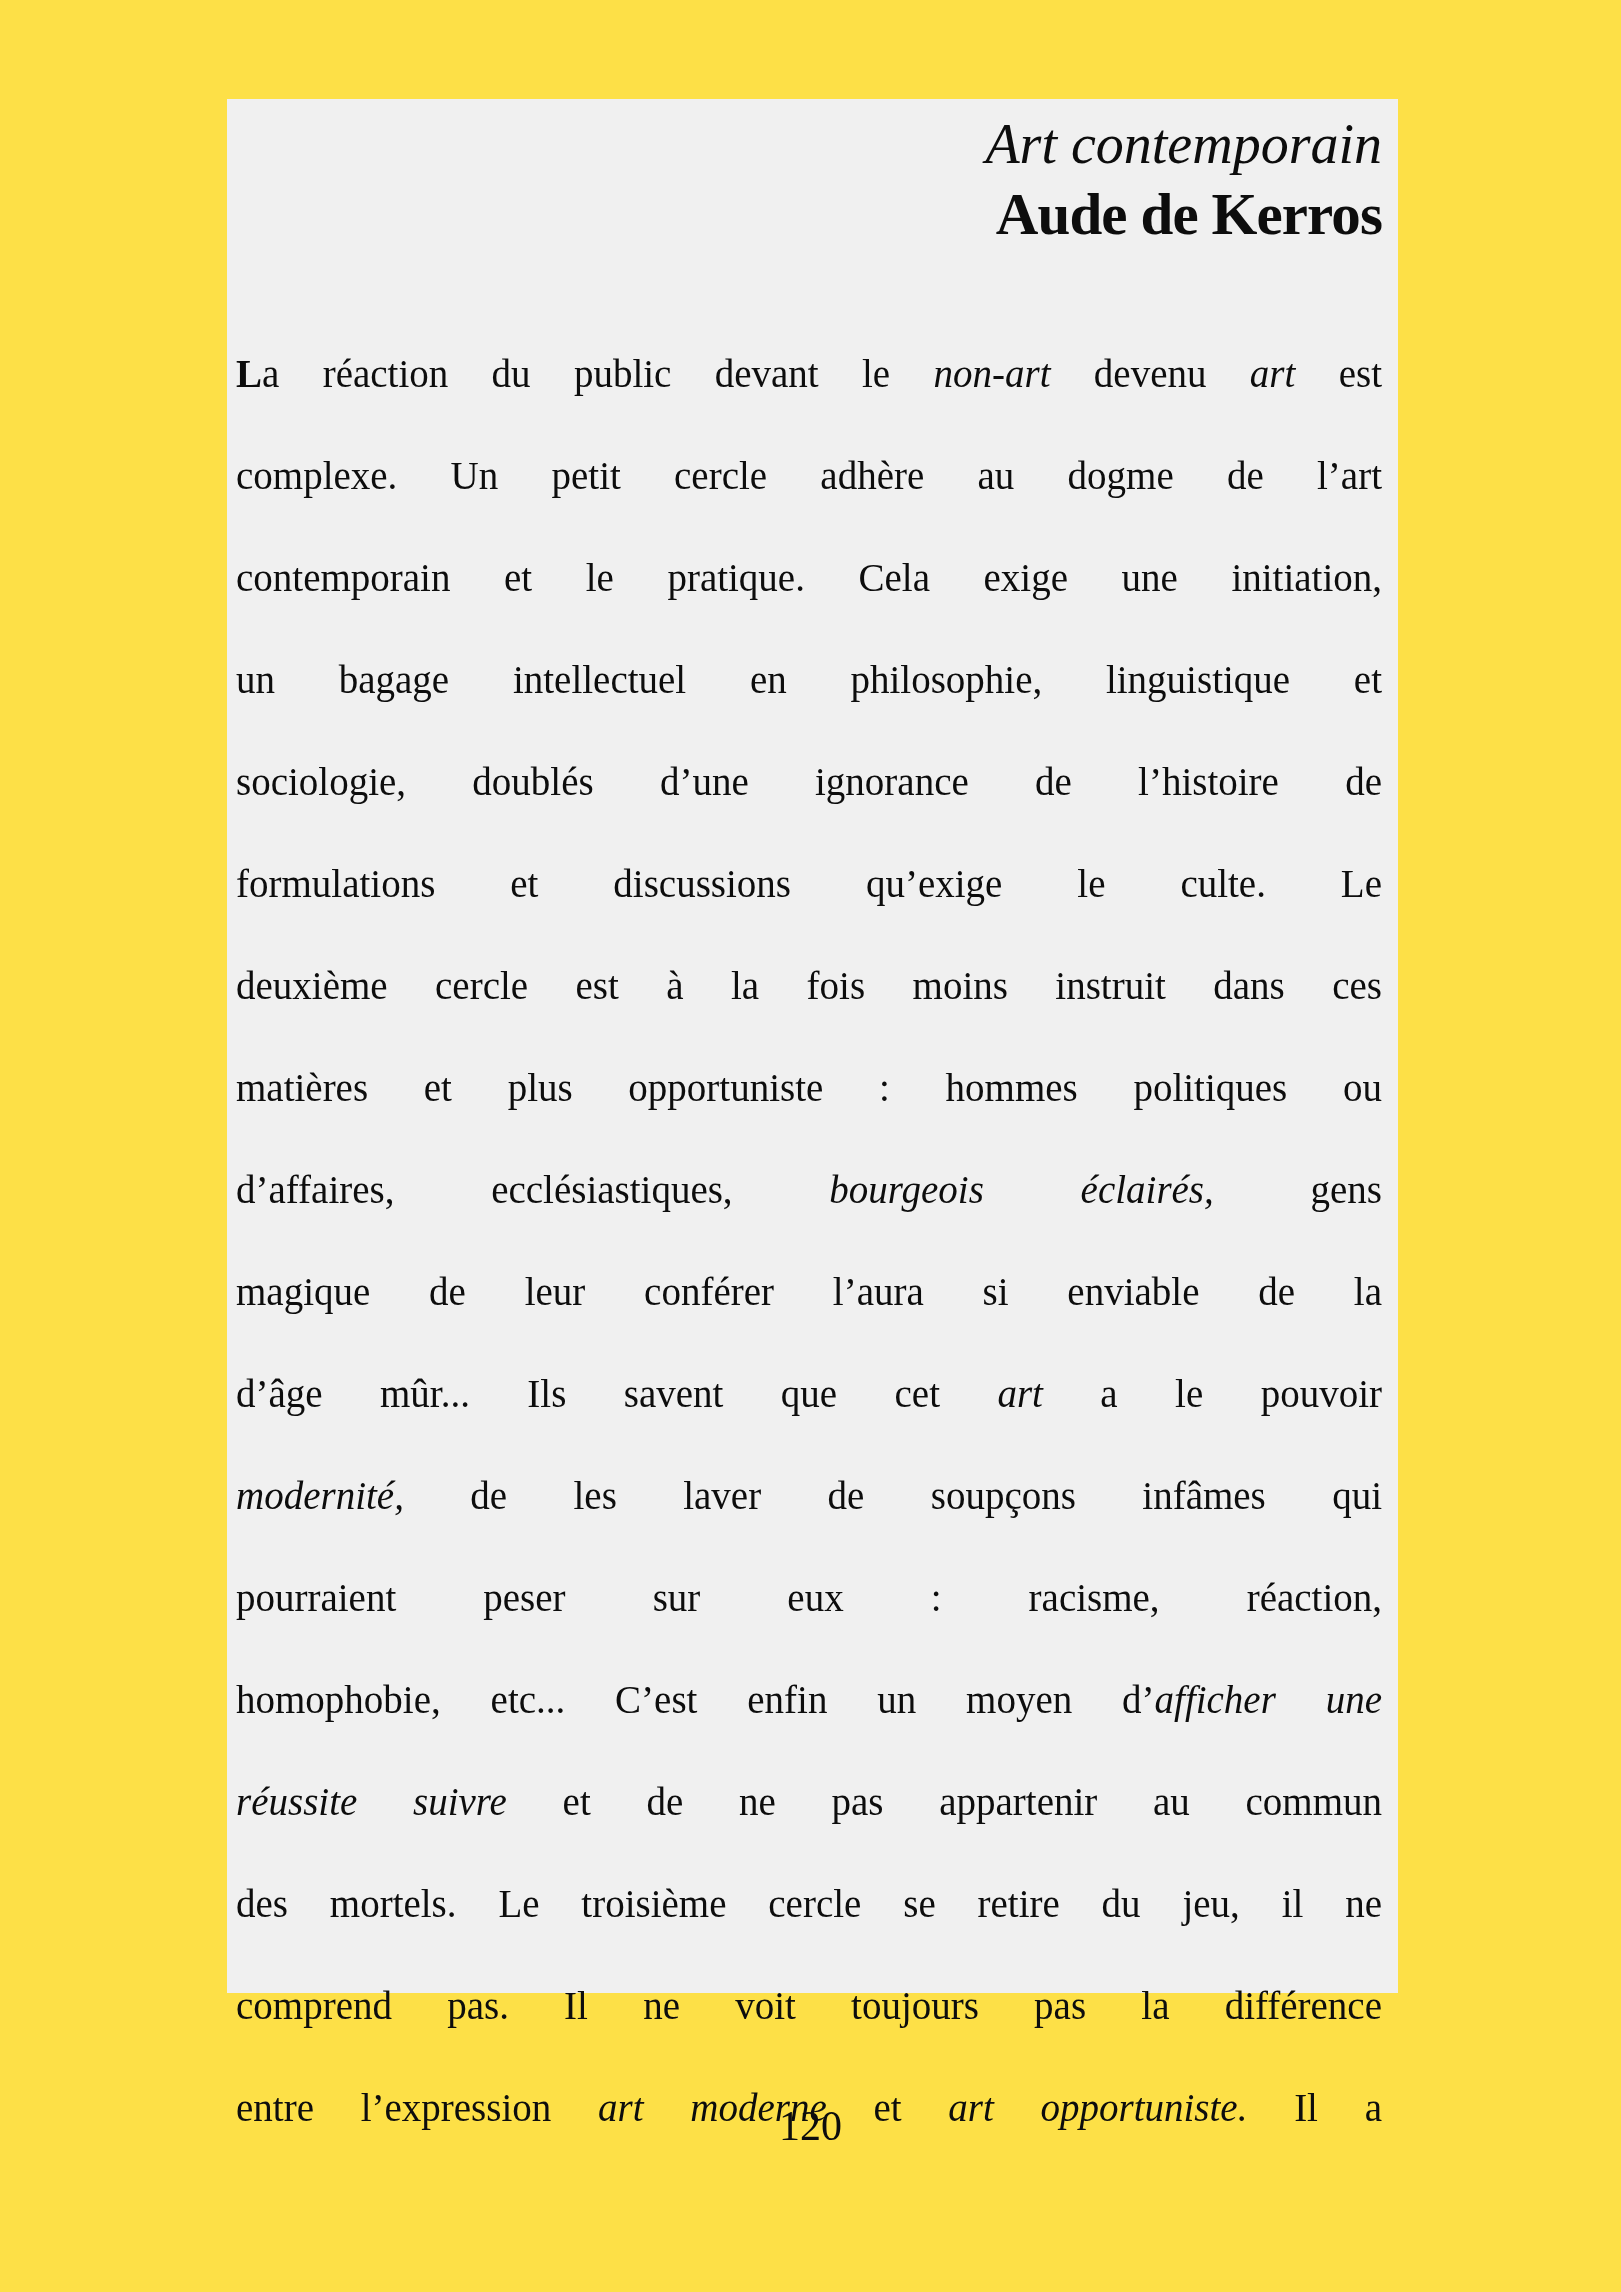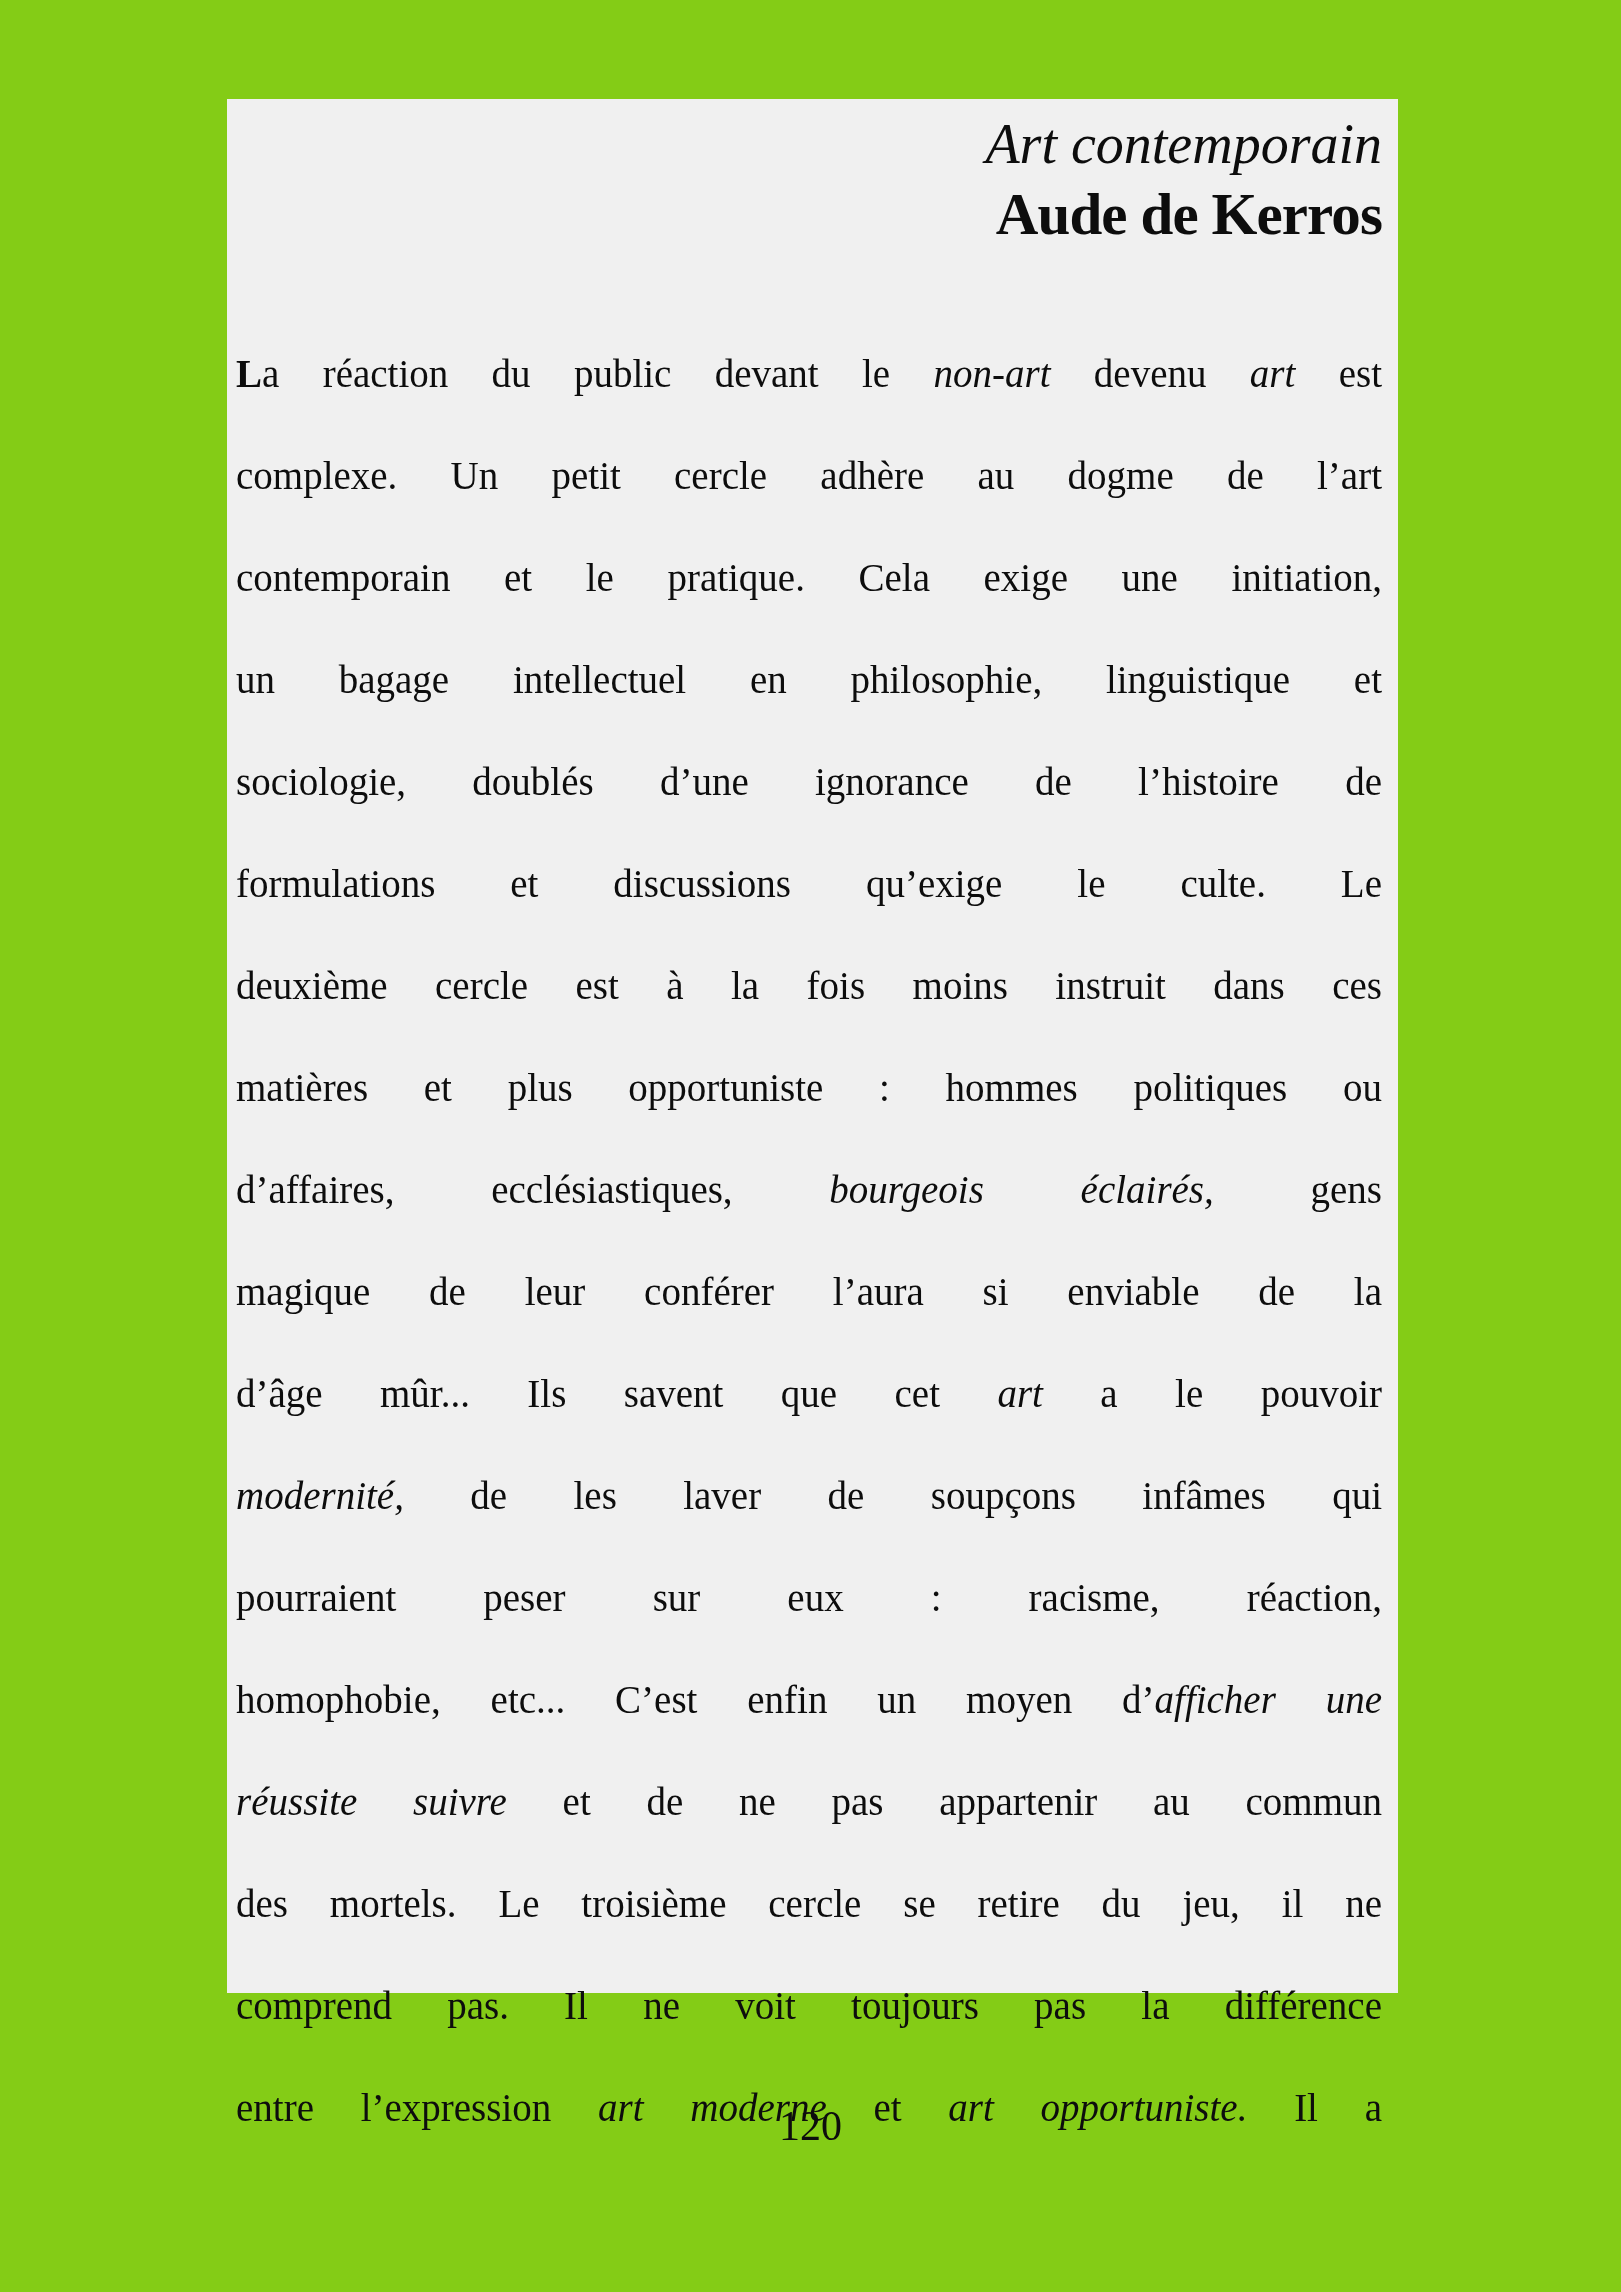--- a/index.html
+++ b/index.html
@@ -1,20 +1,20 @@
 <!DOCTYPE html>
 <html style="font-size:14.3px"><head>
 <meta charset="utf-8">
 <style>
   html, body { margin: 0; padding: 0; background: #ffffff; }
   .page {
     position: relative;
     width: 1621px;
     height: 2293px;
-    background: #84cc16;
+    background: #fde047;
     font-family: "Liberation Serif", "DejaVu Serif", serif;
     color: #0d0d0d;
   }
   .panel {
     position: absolute;
     left: 227px;
     top: 99px;
     width: 1171px;
     height: 1894px;
     background: #f0f0f0;

